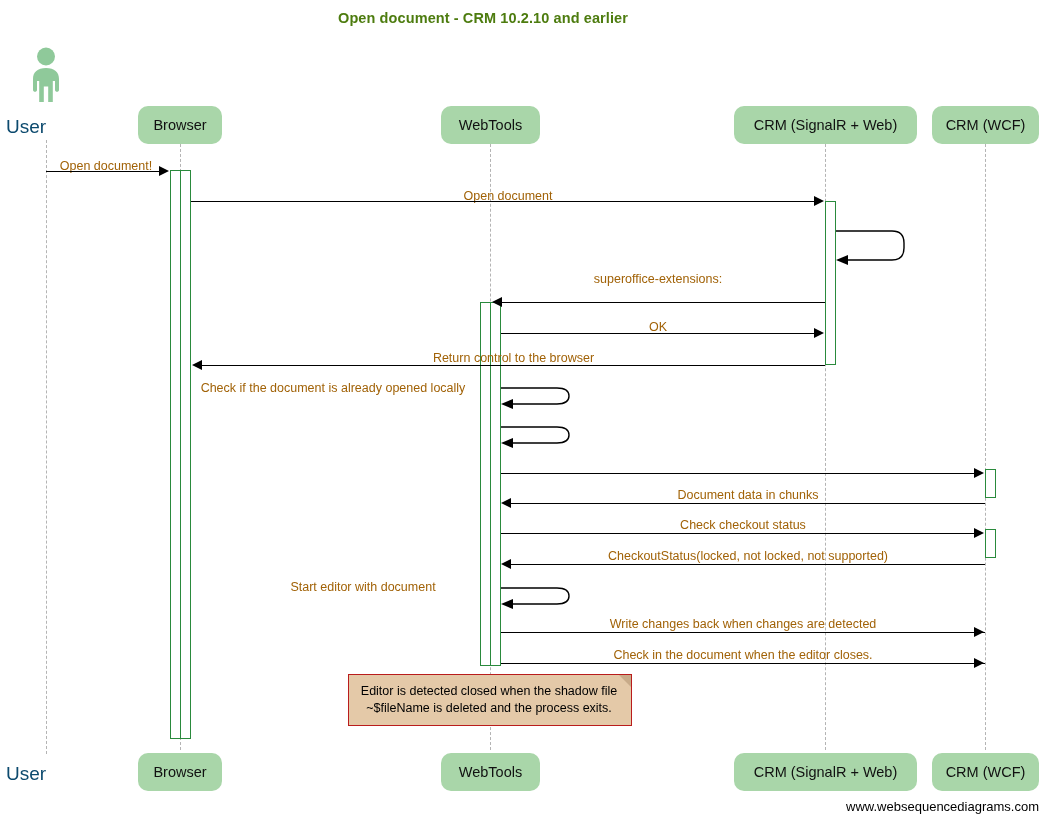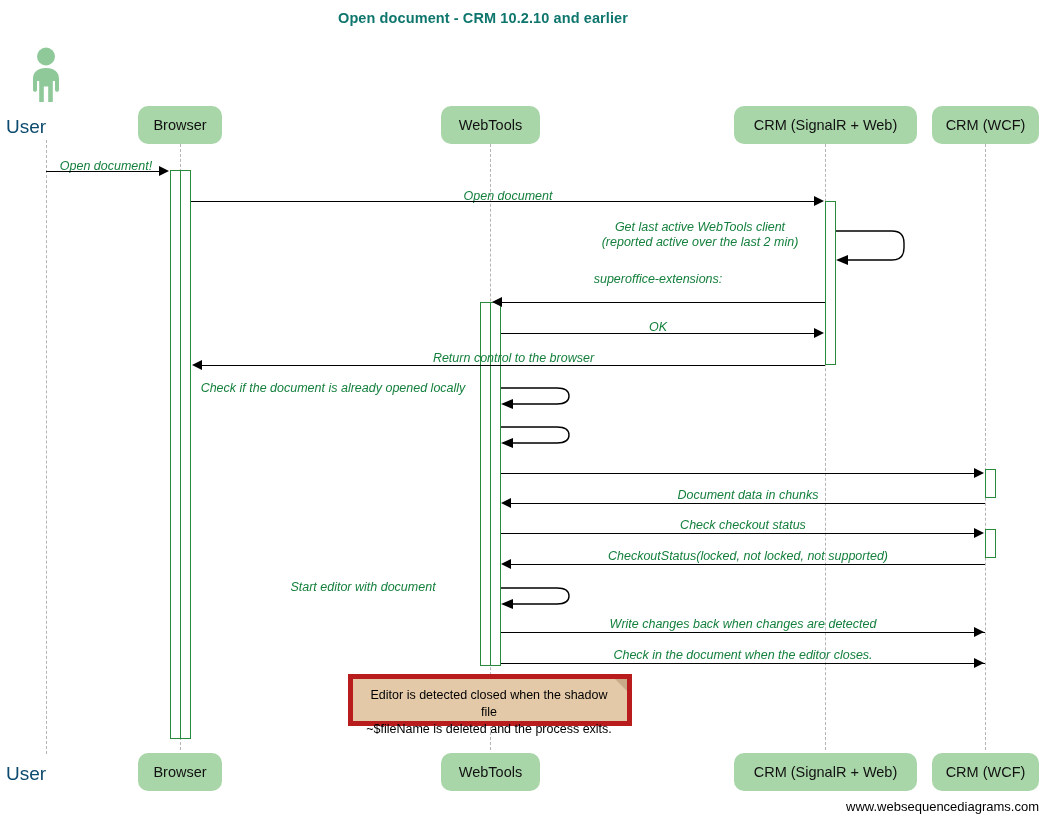--- a/index.html
+++ b/index.html
@@ -15,21 +15,21 @@
     background: #ffffff;
     overflow: hidden;
   }
   .title {
     position: absolute;
     left: 0; top: 10px;
     width: 966px;
     text-align: center;
     font-size: 14.5px;
     font-weight: bold;
-    color: #0f766e;
+    color: #4d7c0f;
     letter-spacing: 0.1px;
   }
   .footer {
     position: absolute;
     right: 18px; bottom: 12px;
     font-size: 13px;
     color: #000;
   }
   
   .plabel-box {
@@ -73,37 +73,36 @@
     position: absolute;
     width: 0; height: 0;
     border-top: 5px solid transparent;
     border-bottom: 5px solid transparent;
   }
   .arrowhead.right { border-left: 10px solid #000; }
   .arrowhead.left  { border-right: 10px solid #000; }
   .msg-label {
     position: absolute;
     font-size: 12.5px;
-    color: #15803d;
+    color: #a16207;
     white-space: nowrap;
     line-height: 15px;
-    font-style: italic;
   }
   .msg-label.center { text-align: center; }
   .msg-label.right  { text-align: center; }
   
   .selfcall {
     position: absolute;
   }
   .selfcall svg { display: block; }
   
   .note {
     position: absolute;
     background: #e4c9a8;
-    border: 5px solid #b91c1c;
+    border: 1px solid #b91c1c;
     font-size: 12.5px;
     color: #000;
     line-height: 17px;
     padding: 8px 12px 8px 10px;
     text-align: center;
   }
   .note-fold {
     position: absolute;
     right: 0; top: 0;
     width: 0; height: 0;
@@ -177,24 +176,20 @@
   <div class="activation" style="left:985px; top:529px; width:11px; height:29px;"></div>
 
   <div class="msg-label" style="left:46px; top:159px; width:120px; text-align:center;">Open document!</div>
   <div class="msg-line" style="left:46px; top:171px; width:114px;"></div>
   <div class="arrowhead right" style="left:159px; top:166px;"></div>
 
   <div class="msg-label center" style="left:191px; top:189px; width:634px;">Open document</div>
   <div class="msg-line" style="left:191px; top:201px; width:624px;"></div>
   <div class="arrowhead right" style="left:814px; top:196px;"></div>
 
-  <div class="msg-label center" style="left:575px; top:220px; width:250px;">
-    <div>Get last active WebTools client</div>
-    <div>(reported active over the last 2 min)</div>
-  </div>
   <div class="selfcall" style="left:836px; top:226px; width:80px; height:44px;">
     <svg width="80" height="44" viewBox="0 0 80 44">
       <path d="M0 5 L56 5 Q68 5 68 17 L68 22 Q68 34 56 34 L12 34" fill="none" stroke="#000" stroke-width="1.4"></path>
       <polygon points="12,29 0,34 12,39" fill="#000"></polygon>
     </svg>
   </div>
 
   <div class="msg-label center" style="left:502px; top:272px; width:312px;">
     <div>superoffice-extensions:</div>
   </div>

